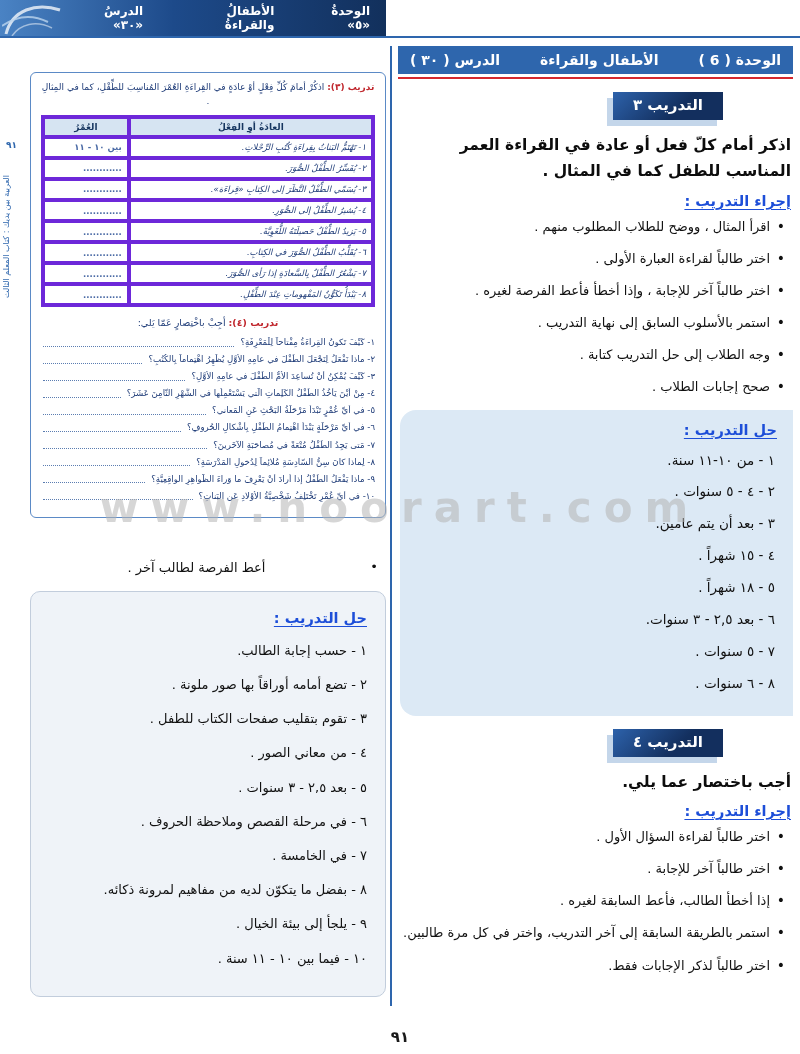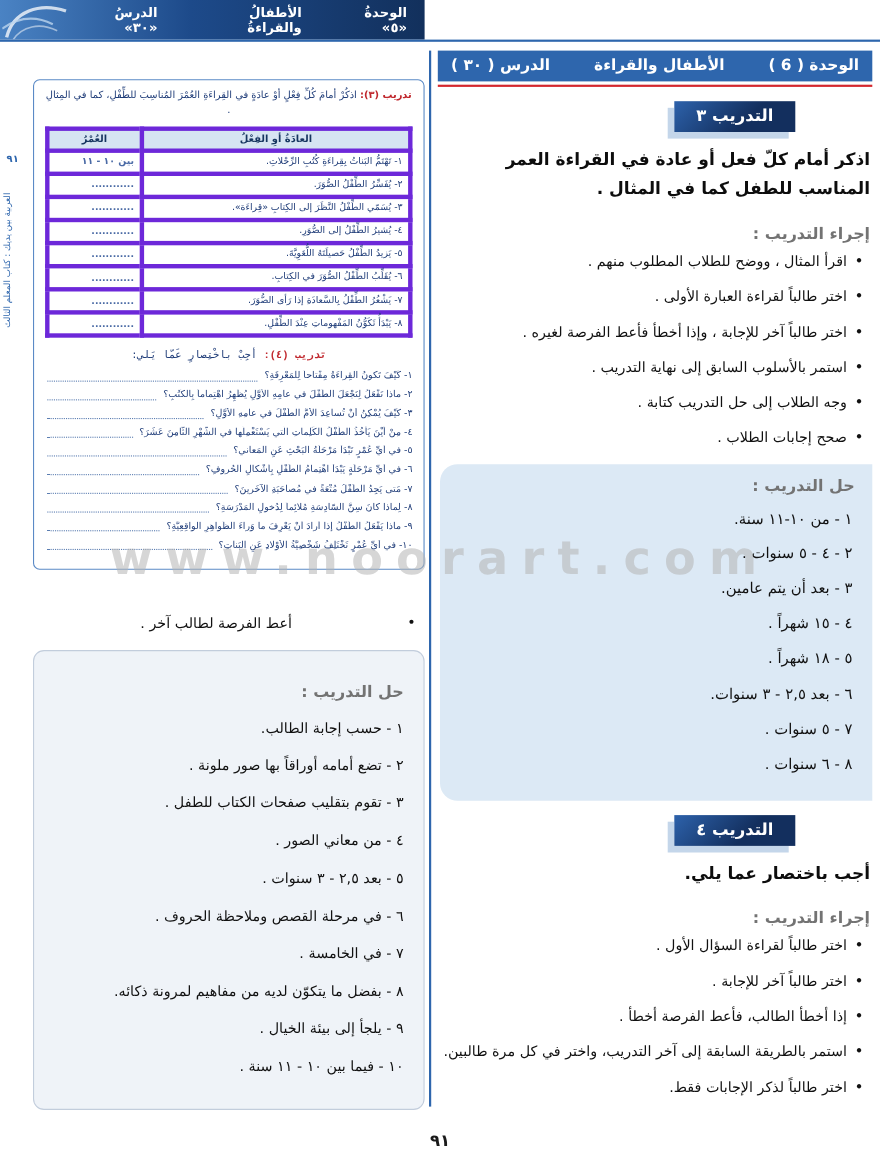--- a/index.html
+++ b/index.html
@@ -39,22 +39,22 @@
   .badge-wrap { margin-top:13px; padding-right:70px; }
   .badge {
     display:inline-block;
     background:linear-gradient(135deg,#2d62ab 0%,#132f5e 60%);
     color:#fff; font-size:15px; font-weight:bold;
     padding:4px 20px 6px;
     box-shadow:-6px 6px 0 0 #c4d6ea;
   }
   .prompt { font-weight:bold; font-size:15.5px; line-height:1.7; margin:12px 2px 6px 0; color:#0d0d0d; }
   .sec-title {
-    font-size:14.5px; font-weight:bold; margin:20px 2px 8px 0;
-    text-underline-offset:3px; color:#737373;
+    font-size:14.5px; font-weight:bold; margin:8px 2px 8px 0;
+    text-decoration:underline; text-underline-offset:3px; color:#1d4ed8;
   }
   ul.bullets { list-style:none; margin:8px 8px 4px 0; }
   ul.bullets li {
     position:relative; padding-right:15px; margin-bottom:12px;
     font-size:13px; line-height:1.55;
   }
   ul.bullets li::before { content:"•"; position:absolute; right:0; top:-1px; font-size:14px; }
 
   .solution-panel {
     background:#dce9f5; border-radius:16px 0 0 16px;
@@ -68,23 +68,23 @@
 
   .student-page {
     border:1.5px solid #5b8ac6; border-radius:6px;
     padding:8px 10px 9px; background:#fff; color:#1f3c78;
   }
   .sp-title { font-size:9px; line-height:1.55; margin-bottom:6px;text-align:center; }
   .sp-label { color:#c0272d; font-weight:bold; }
   .sp-table { width:100%; border-collapse:collapse; font-size:8.5px; margin-bottom:8px; }
   .sp-table th, .sp-table td { border:4px solid #6d28d9; padding:3px 5px; }
   .sp-table th { background:#d6e4f2; text-align:center; font-size:9px; color:#16355f; }
-  .sp-table td.action { text-align:right; line-height:1.3; }
+  .sp-table td.action { text-align:right; line-height:1.3;font-style:italic; }
   .sp-table td.age { text-align:right; width:26%; color:#4a6aa5;font-weight:bold; }
-  .sp-ex4 { margin:9px 0 6px; font-size:9.5px;font-family:Liberation Mono, monospace; }
+  .sp-ex4 { margin:9px 0 6px; font-size:9.5px; }
   .questions .q { display:flex; align-items:flex-end; margin-bottom:5.5px; overflow:hidden; }
   .q-text { white-space:nowrap; font-size:8.6px; line-height:1.35; }
   .q-fill { flex:1; border-bottom:1px dotted #5b7db1; margin:0 6px 2px 2px; min-width:8px; }
 
   .cont-bullet {
     position:relative; margin:42px 8px 0 0; padding-right:15px;
     font-size:13px; color:#111;text-align:center;
   }
   .cont-bullet::before { content:"•"; position:absolute; right:0; top:-1px; }
 
@@ -166,21 +166,21 @@
   </div>
 
   <div class="badge-wrap">
     <span class="badge">التدريب ٤</span>
   </div>
   <p class="prompt">أجب باختصار عما يلي.</p>
   <h3 class="sec-title">إجراء التدريب :</h3>
   <ul class="bullets">
     <li>اختر طالباً لقراءة السؤال الأول .</li>
     <li>اختر طالباً آخر للإجابة .</li>
-    <li>إذا أخطأ الطالب، فأعط الفرصة أخطأ .</li>
+    <li>إذا أخطأ الطالب، فأعط السابقة لغيره .</li>
     <li>استمر بالطريقة السابقة إلى آخر التدريب، واختر في كل مرة طالبين.</li>
     <li>اختر طالباً لذكر الإجابات فقط.</li>
   </ul>
 </div>
 
 <div class="left-col">
 
   <div class="student-page">
     <p class="sp-title">
       <span class="sp-label">تدريب (٣):</span>

